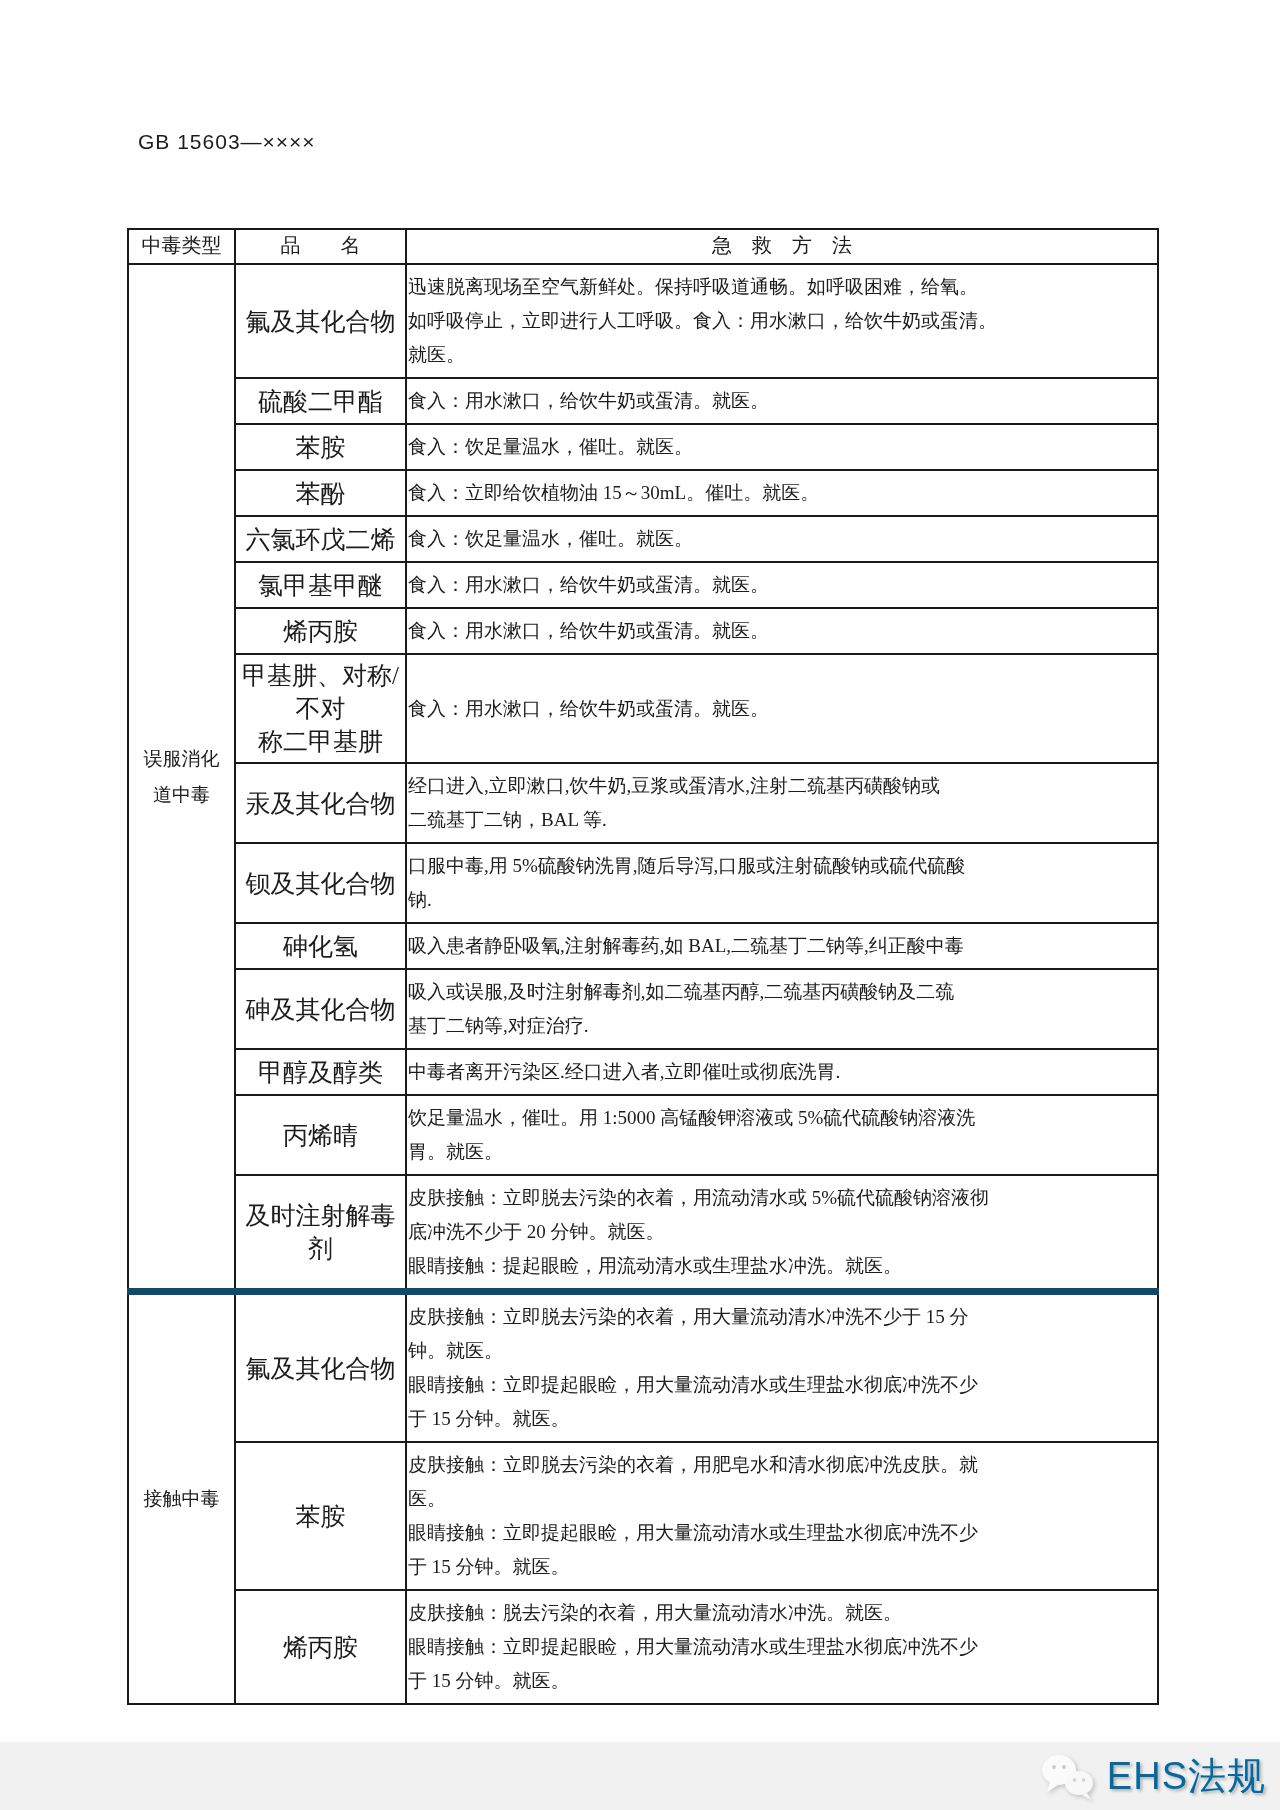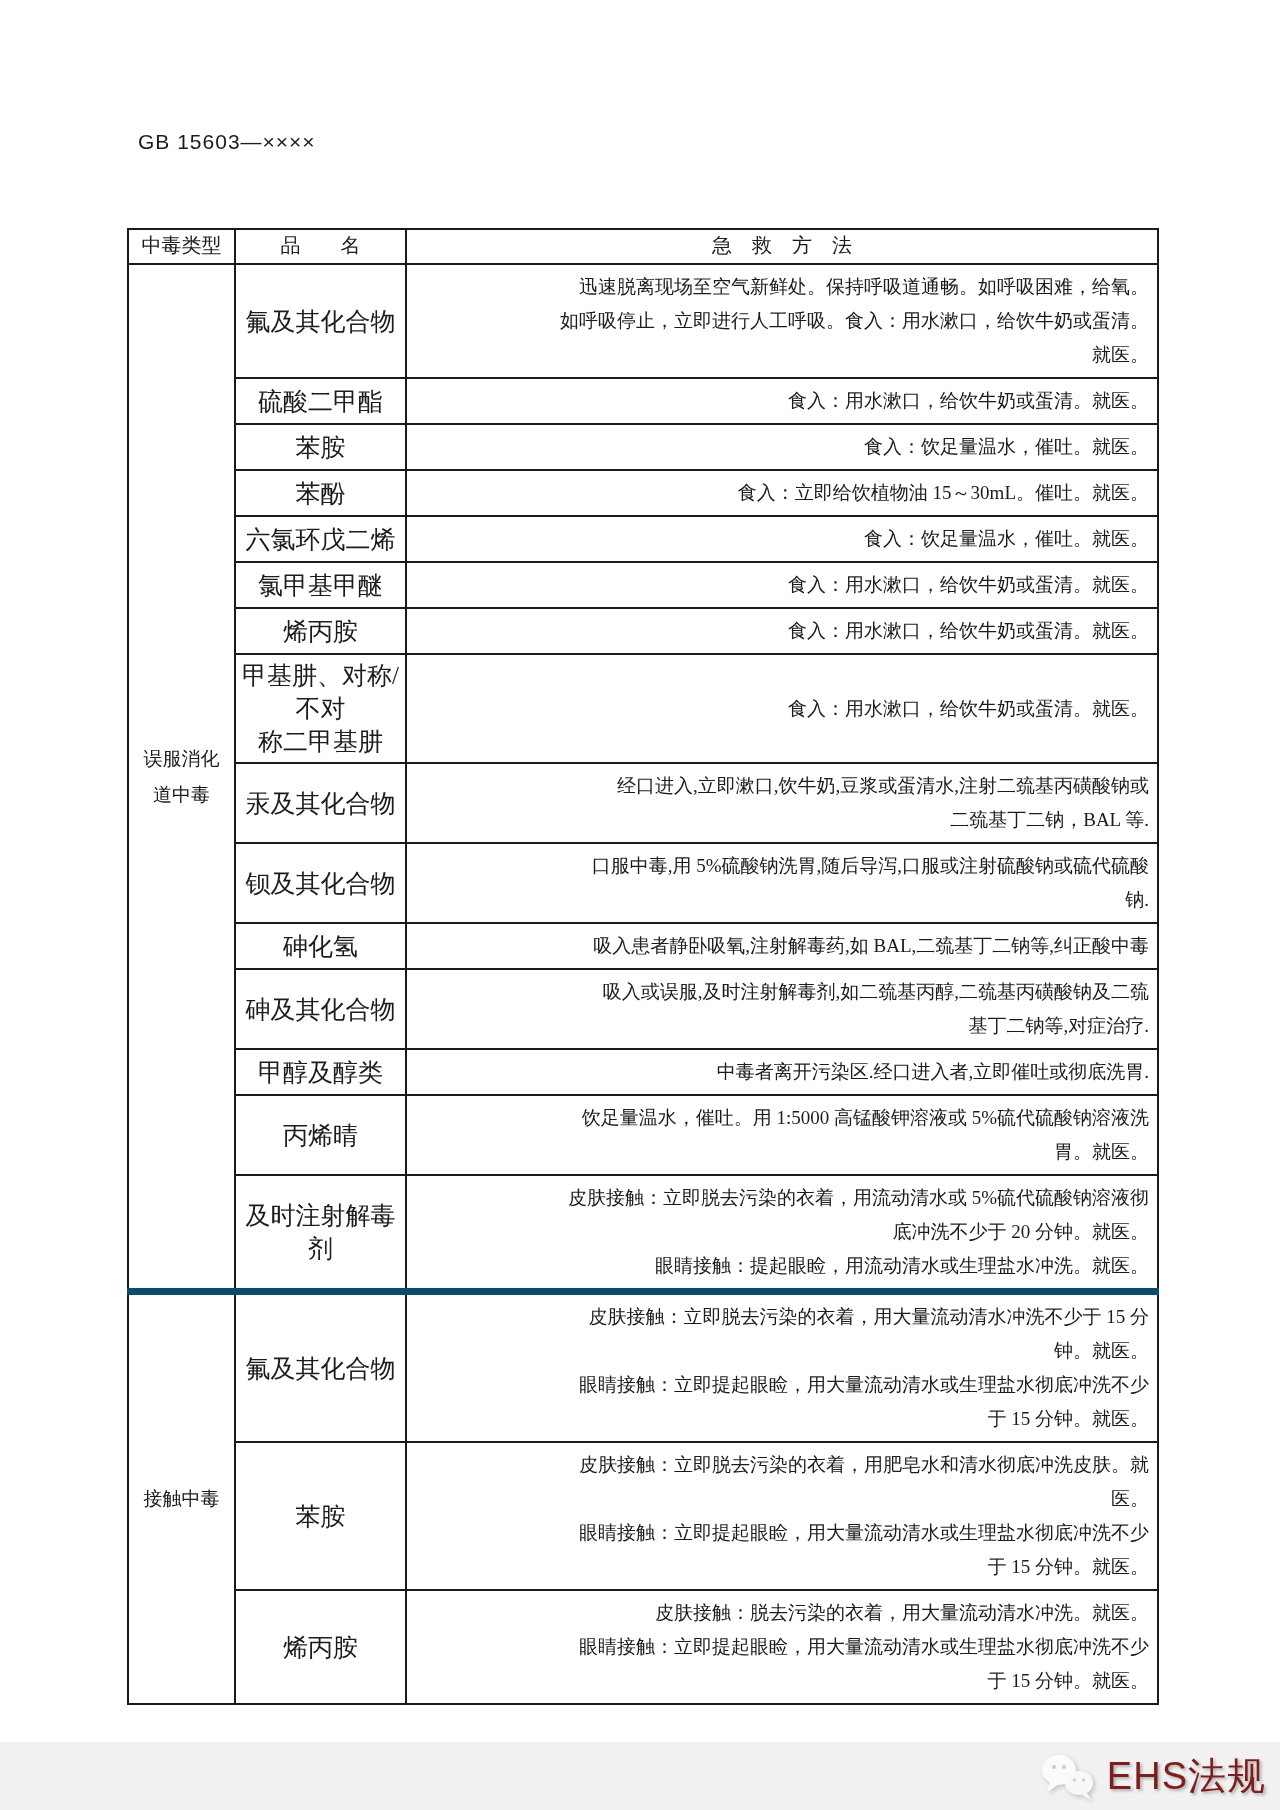--- a/index.html
+++ b/index.html
@@ -39,41 +39,41 @@
     text-align:center; vertical-align:middle;
     font-size:19px; line-height:36px;
     white-space:pre-line; padding:2px;margin-left:14px;
   }
   td.name-cell {
     text-align:center; vertical-align:middle;
     font-size:25px; line-height:33px;
     white-space:pre-line; padding:4px 2px;
   }
   td.aid-cell {
-    text-align:right; vertical-align:middle;
+    text-align:left; vertical-align:middle;
     font-size:19px; line-height:34px;
     white-space:pre-line; padding:5px 8px 5px 1px;
   }
   tr.group-start td { border-top:7px solid #0c4a6e; }
 
   .page-number {
     position:absolute; left:209px; top:1752px;
     font-size:24px;
   }
 
   .watermark-band {
     position:absolute; left:0; top:1742px; width:1280px; height:68px;
     background:#f1f1f1;
     display:flex; align-items:center; justify-content:flex-end;
     padding-right:14px; box-sizing:border-box; gap:8px;
   }
   .wm-icon svg { filter:drop-shadow(2px 2px 2px rgba(110,110,110,0.35)); display:block; }
   .wm-text {
     font-family:"Liberation Sans","DejaVu Sans",sans-serif;
-    font-size:38px; color:#7f1d1d; letter-spacing:1px;
+    font-size:38px; color:#0369a1; letter-spacing:1px;
     text-shadow:2px 2px 3px rgba(110,110,110,0.5);
   }
 </style>
 </head>
 <body>
 
 <div class="page">
 
   <div class="doc-header">GB 15603—××××</div>
 

